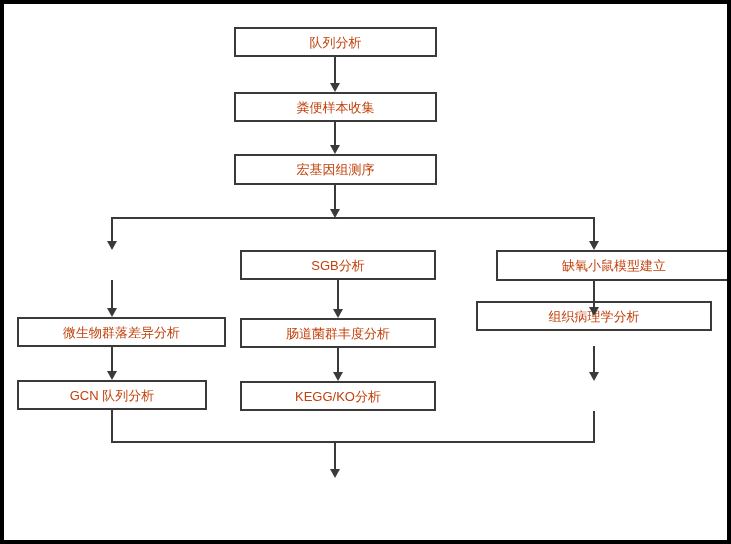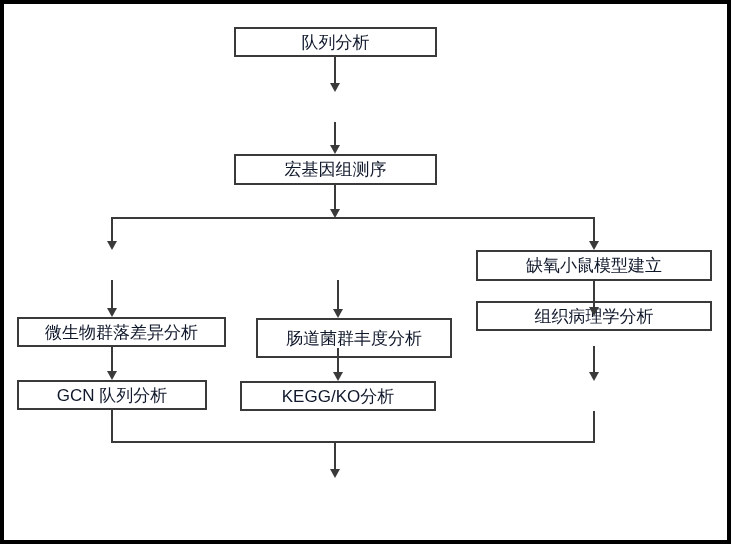--- a/index.html
+++ b/index.html
@@ -10,22 +10,22 @@
     box-sizing:border-box;
     border:4px solid #000000;
     font-family:"Liberation Sans","DejaVu Sans",sans-serif;
     overflow:hidden;
   }
   .node{
     position:absolute;
     box-sizing:border-box;
     border:2px solid #3a3a3a;
     background:#ffffff;
-    color:#0f172a;
-    font-size:17px;
+    color:#c2410c;
+    font-size:13px;
     display:flex;
     align-items:center;
     justify-content:center;
     white-space:nowrap;
     line-height:1;
   }
   .vl{position:absolute;width:2px;background:#3a3a3a;}
   .hl{position:absolute;height:2px;background:#3a3a3a;}
   .ah{
     position:absolute;width:0;height:0;
@@ -33,29 +33,31 @@
     border-right:5px solid transparent;
     border-top:9px solid #3a3a3a;
   }
 </style>
 </head>
 <body>
 
 <div class="frame">
 
   <div class="node" style="left:230px;top:23px;width:203px;height:30px">队列分析</div>
+  <div class="node" style="left:230px;top:88px;width:203px;height:30px">粪便样本收集</div>
   <div class="node" style="left:230px;top:150px;width:203px;height:31px">宏基因组测序</div>
 
   <div class="node" style="left:13px;top:313px;width:209px;height:30px">微生物群落差异分析</div>
   <div class="node" style="left:13px;top:376px;width:190px;height:30px">GCN 队列分析</div>
 
-  <div class="node" style="left:252px;top:314px;width:196px;height:40px">肠道菌群丰度分析</div>
+  <div class="node" style="left:236px;top:246px;width:196px;height:30px">SGB分析</div>
+  <div class="node" style="left:236px;top:314px;width:196px;height:30px">肠道菌群丰度分析</div>
   <div class="node" style="left:236px;top:377px;width:196px;height:30px">KEGG/KO分析</div>
 
-  <div class="node" style="left:472px;top:246px;width:236px;height:31px">缺氧小鼠模型建立</div>
+  <div class="node" style="left:492px;top:246px;width:236px;height:31px">缺氧小鼠模型建立</div>
   <div class="node" style="left:472px;top:297px;width:236px;height:30px">组织病理学分析</div>
 
 
   <div class="vl" style="left:330px;top:53px;height:26px"></div>
   <div class="ah" style="left:326px;top:79px"></div>
 
   <div class="vl" style="left:330px;top:118px;height:23px"></div>
   <div class="ah" style="left:326px;top:141px"></div>
 
   <div class="vl" style="left:330px;top:181px;height:24px"></div>

